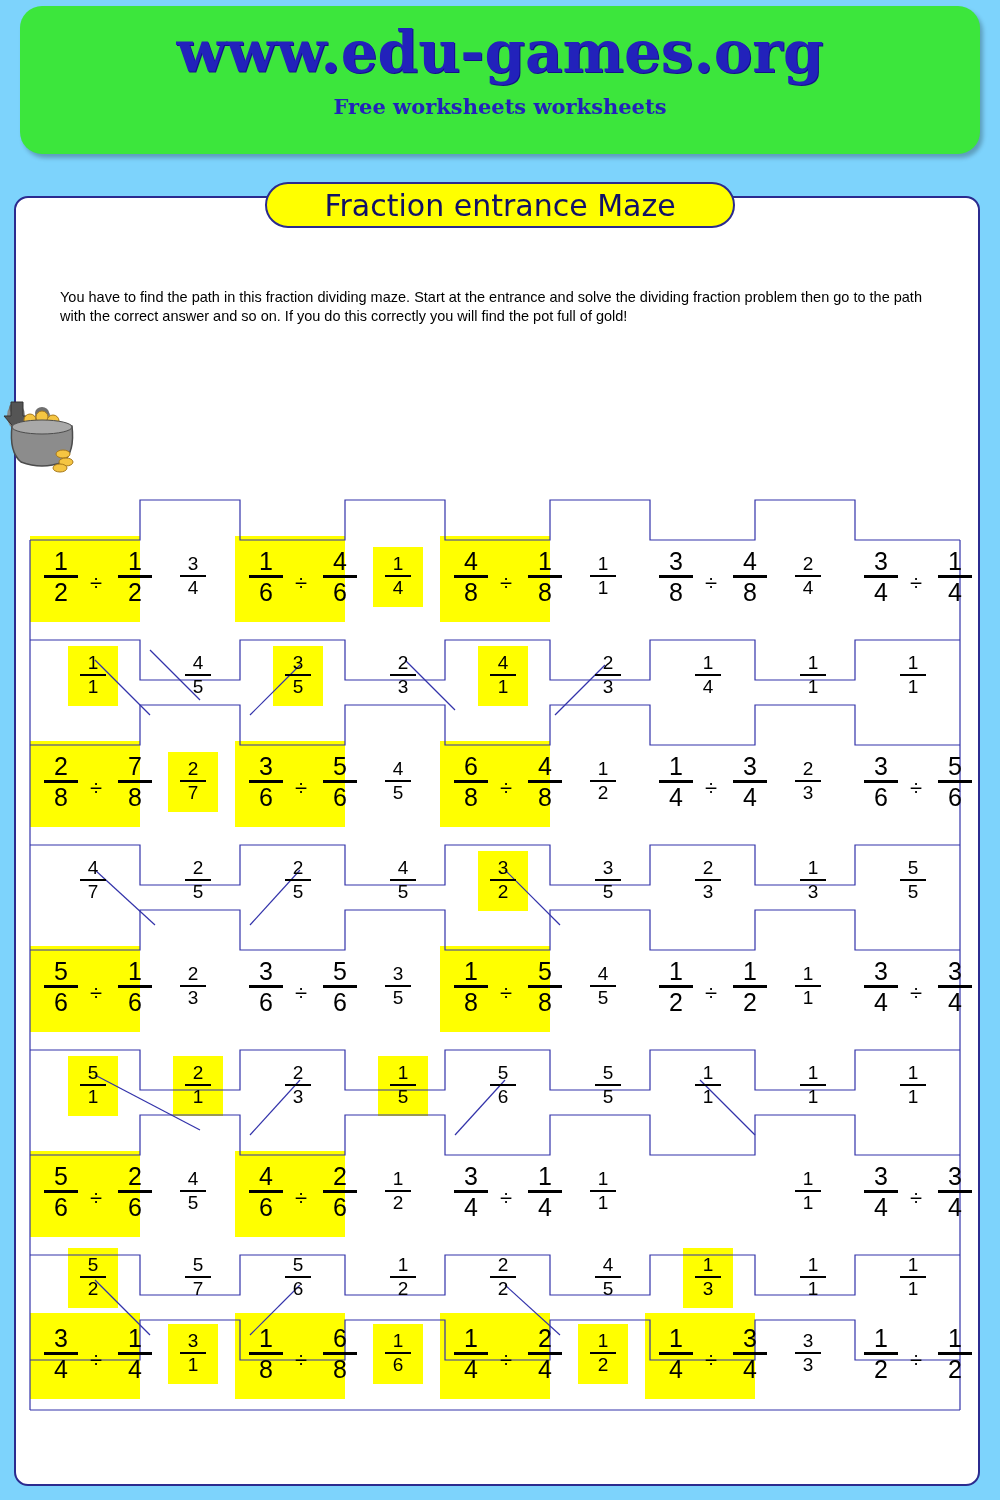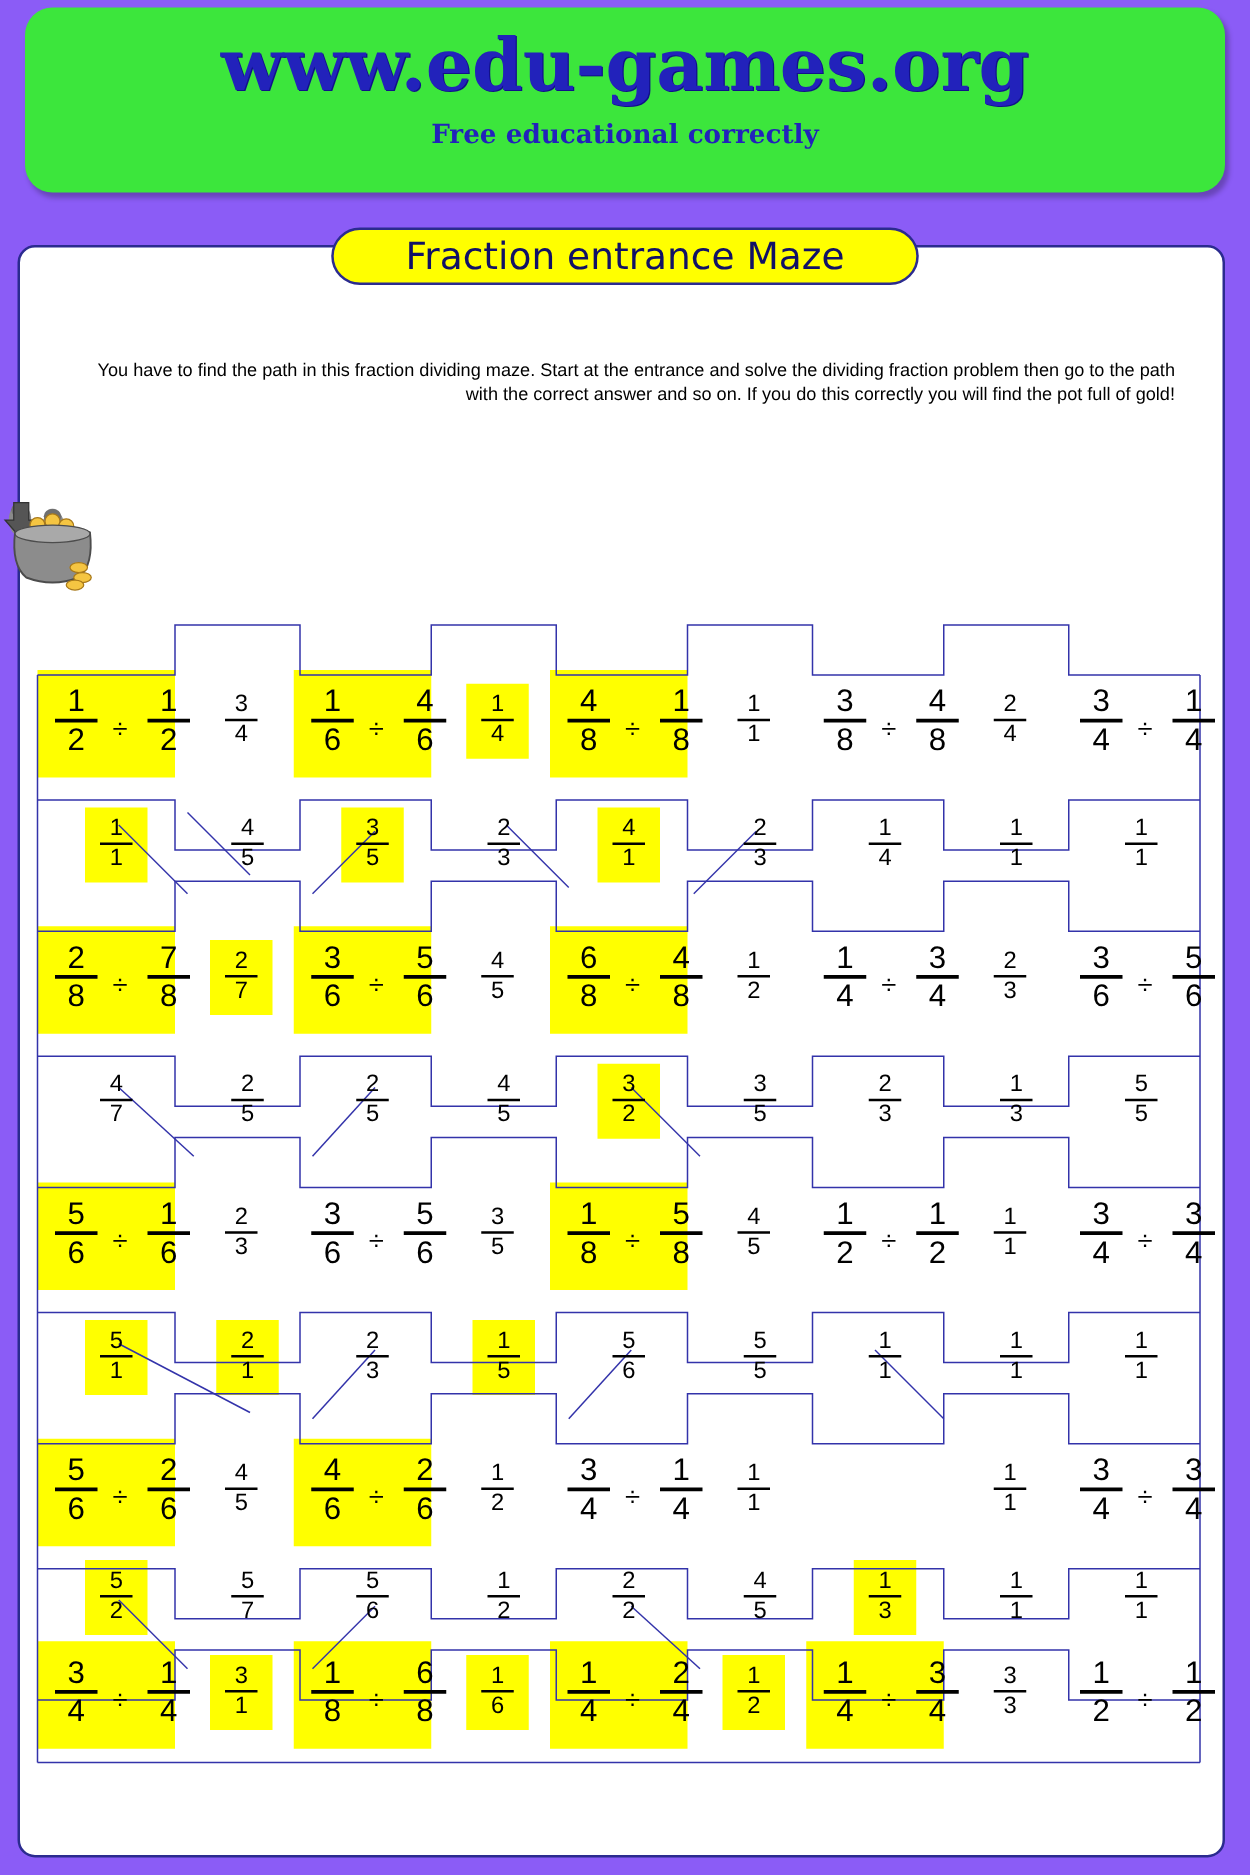--- a/index.html
+++ b/index.html
@@ -6,21 +6,21 @@
     margin: 0;
     padding: 0;
     background: #ffffff;
     font-family: "Liberation Sans", sans-serif;
   }
   #page {
     position: relative;
     width: 1000px;
     height: 1500px;
     overflow: hidden;
-    background: #8b5cf6;
+    background: #7dd3fc;
   }
 
   
   .banner {
     position: absolute;
     left: 20px;
     top: 6px;
     width: 960px;
     height: 148px;
     background: #3ce63c;
@@ -72,21 +72,21 @@
     font-family: "DejaVu Sans", sans-serif;
     font-size: 30px;
     color: #111166;
     box-sizing: border-box;
   }
   .intro {
     position: absolute;
     left: 60px;
     top: 288px;
     width: 880px;
-    text-align: right;
+    text-align: left;
     font-size: 14.5px;
     line-height: 19px;
     color: #000000;
   }
 
   
   #maze {
     position: absolute;
     left: 0px;
     top: 400px;
@@ -140,21 +140,21 @@
     font-size: 8px; color: #888;
   }
 </style>
 </head>
 <body>
 
 <div id="page">
 
   <div class="banner">
     <div class="banner-title">www.edu-games.org</div>
-    <div class="banner-sub">Free educational correctly</div>
+    <div class="banner-sub">Free worksheets worksheets</div>
   </div>
 
   <div class="sheet"></div>
   <div class="title-pill">Fraction entrance Maze</div>
   <div class="intro">You have to find the path in this fraction dividing maze. Start at the entrance and solve the dividing fraction problem then go to the path with the correct answer and so on. If you do this correctly you will find the pot full of gold!</div>
 
   <div id="maze">
     <div class="cellbox hl" style="left: 683px; top: 848px; width: 50px; height: 60px;"></div>
       <div class="cellbox hl" style="left: 68px; top: 848px; width: 50px; height: 60px;"></div>
       <div class="cellbox hl" style="left: 378px; top: 656px; width: 50px; height: 60px;"></div>

